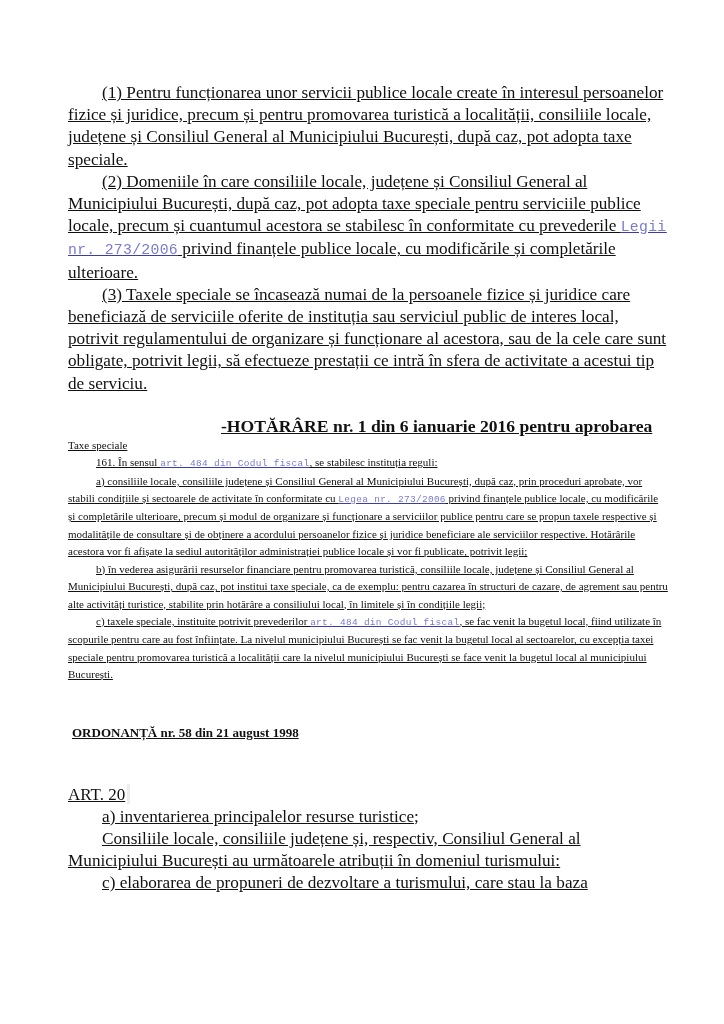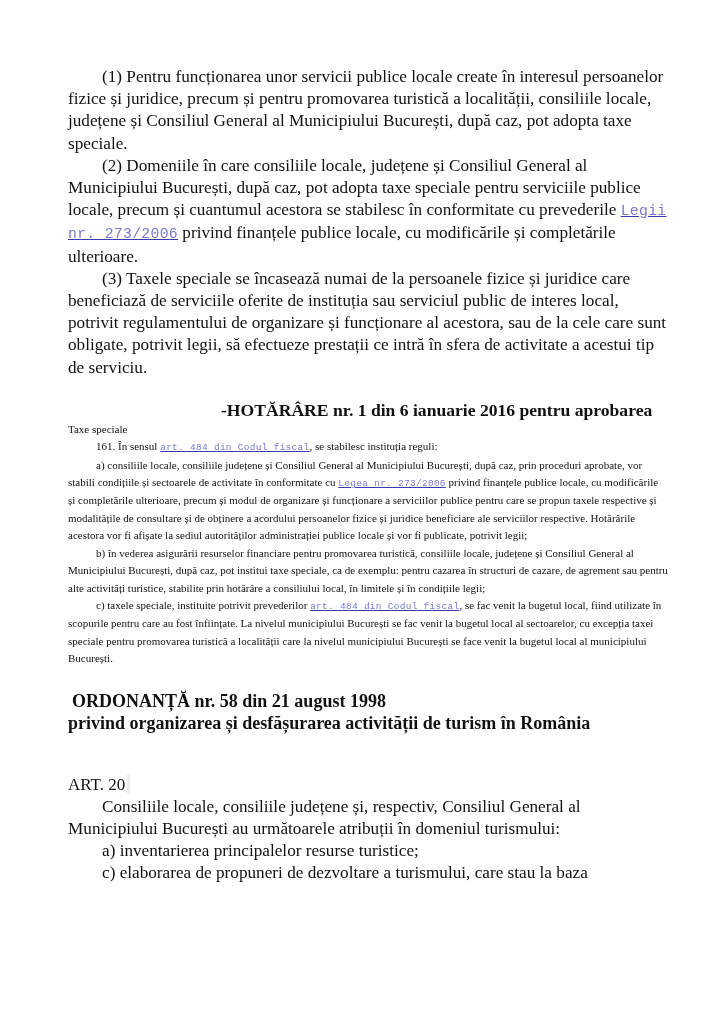--- a/index.html
+++ b/index.html
@@ -1,31 +1,31 @@
 <!DOCTYPE html>
 <html><head>
   <meta charset="utf-8">
   <style>
     html, body { margin: 0; padding: 0; background: #ffffff; }
     body { width: 724px; height: 1024px; position: relative; overflow: hidden;
            font-family: "Liberation Serif", "DejaVu Serif", serif; color: #111; }
-    .page { position: absolute; left: 68px; top: 66px; width: 600px; }
+    .page { position: absolute; left: 68px; top: 82px; width: 600px; text-decoration: underline; }
     .p { margin: 0; }
     .big { font-size: 17.2px; line-height: 22.2px; }
     .small { font-size: 11px; line-height: 17.4px; }
     .ind { text-indent: 34px; }
     .ind-s { text-indent: 28px; }
     a.lk { font-family: "Liberation Mono", "DejaVu Sans Mono", monospace; color: #7a7ad0;
            text-decoration: underline; text-decoration-color: #3b3bb0; font-size: 0.86em; letter-spacing: 0.3px; }
     .gap1 { height: 21px; }
     .h1 { font-weight: bold; font-size: 17.6px; line-height: 21px; }
     .h1 .first { padding-left: 153px; }
     .u { text-decoration: underline; }
     .gap2 { height: 22px; }
-    .h2 { font-weight: bold; font-size: 18px; line-height: 22px; }
+    .h2 { font-weight: bold; font-size: 13px; line-height: 22px; margin-top: 16px; }
     .h2 .first { padding-left: 4px; }
     .gap3 { height: 40px; }
     .art { font-size: 17px; line-height: 22px; }
     .art span.cursor { display: inline-block; width: 3px; height: 20px; background: #eee; vertical-align: -4px; margin-left: 2px; }
   </style>
 </head>
 <body>
 
 <div class="page">
 
@@ -46,22 +46,21 @@
     <p class="p small ind-s"><span>a) consiliile locale, consiliile județene și Consiliul General al Municipiului București, după caz, prin proceduri aprobate, vor stabili condițiile și sectoarele de activitate în conformitate cu </span><a class="lk" href="#">Legea nr. 273/2006</a><span> privind finanțele publice locale, cu modificările și completările ulterioare, precum și modul de organizare și funcționare a serviciilor publice pentru care se propun taxele respective și modalitățile de consultare și de obținere a acordului persoanelor fizice și juridice beneficiare ale serviciilor respective. Hotărârile acestora vor fi afișate la sediul autorităților administrației publice locale și vor fi publicate, potrivit legii;</span></p>
     <p class="p small ind-s">b) în vederea asigurării resurselor financiare pentru promovarea turistică, consiliile locale, județene și Consiliul General al Municipiului București, după caz, pot institui taxe speciale, ca de exemplu: pentru cazarea în structuri de cazare, de agrement sau pentru alte activități turistice, stabilite prin hotărâre a consiliului local, în limitele și în condițiile legii;</p>
     <p class="p small ind-s"><span>c) taxele speciale, instituite potrivit prevederilor </span><a class="lk" href="#">art. 484 din Codul fiscal</a><span>, se fac venit la bugetul local, fiind utilizate în scopurile pentru care au fost înființate. La nivelul municipiului București se fac venit la bugetul local al sectoarelor, cu excepția taxei speciale pentru promovarea turistică a localității care la nivelul municipiului București se face venit la bugetul local al municipiului București.</span></p>
   </div>
 
   <div class="gap2"></div>
 
   <div>
     <div class="h2">
       <div class="first">ORDONANȚĂ nr. 58 din 21 august 1998</div>
-      <div>privind organizarea și desfășurarea activității de turism în România</div>
     </div>
     <div class="gap3"></div>
     <div class="art"><span>ART. 20</span><span class="cursor"></span></div>
+    <p class="p big ind">a) inventarierea principalelor resurse turistice;</p>
     <p class="p big ind">Consiliile locale, consiliile județene și, respectiv, Consiliul General al Municipiului București au următoarele atribuții în domeniul turismului:</p>
-    <p class="p big ind">a) inventarierea principalelor resurse turistice;</p>
     <p class="p big ind">c) elaborarea de propuneri de dezvoltare a turismului, care stau la baza</p>
   </div>
 
 </div>
 
 </body></html>

